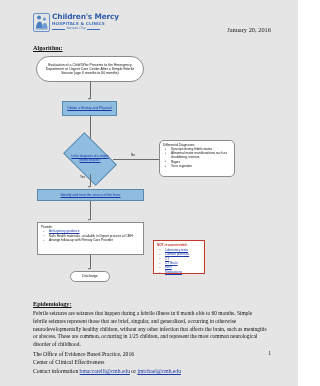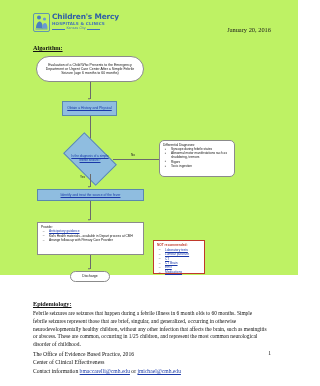--- a/index.html
+++ b/index.html
@@ -10,22 +10,22 @@
   body {
     font-family: "Liberation Serif", serif;
     width: 298px;
     height: 386px;
     overflow: hidden;
     position: relative;
   }
   .page {
     position: relative;
     width: 298px;
-    height: 275px;
-    background: #bef264;
+    height: 386px;
+    background: #e5e5e5;
     box-sizing: border-box;
   }
 
   
   .header {
     position: absolute;
     left: 0; top: 0;
     width: 298px;
     height: 40px;
   }

